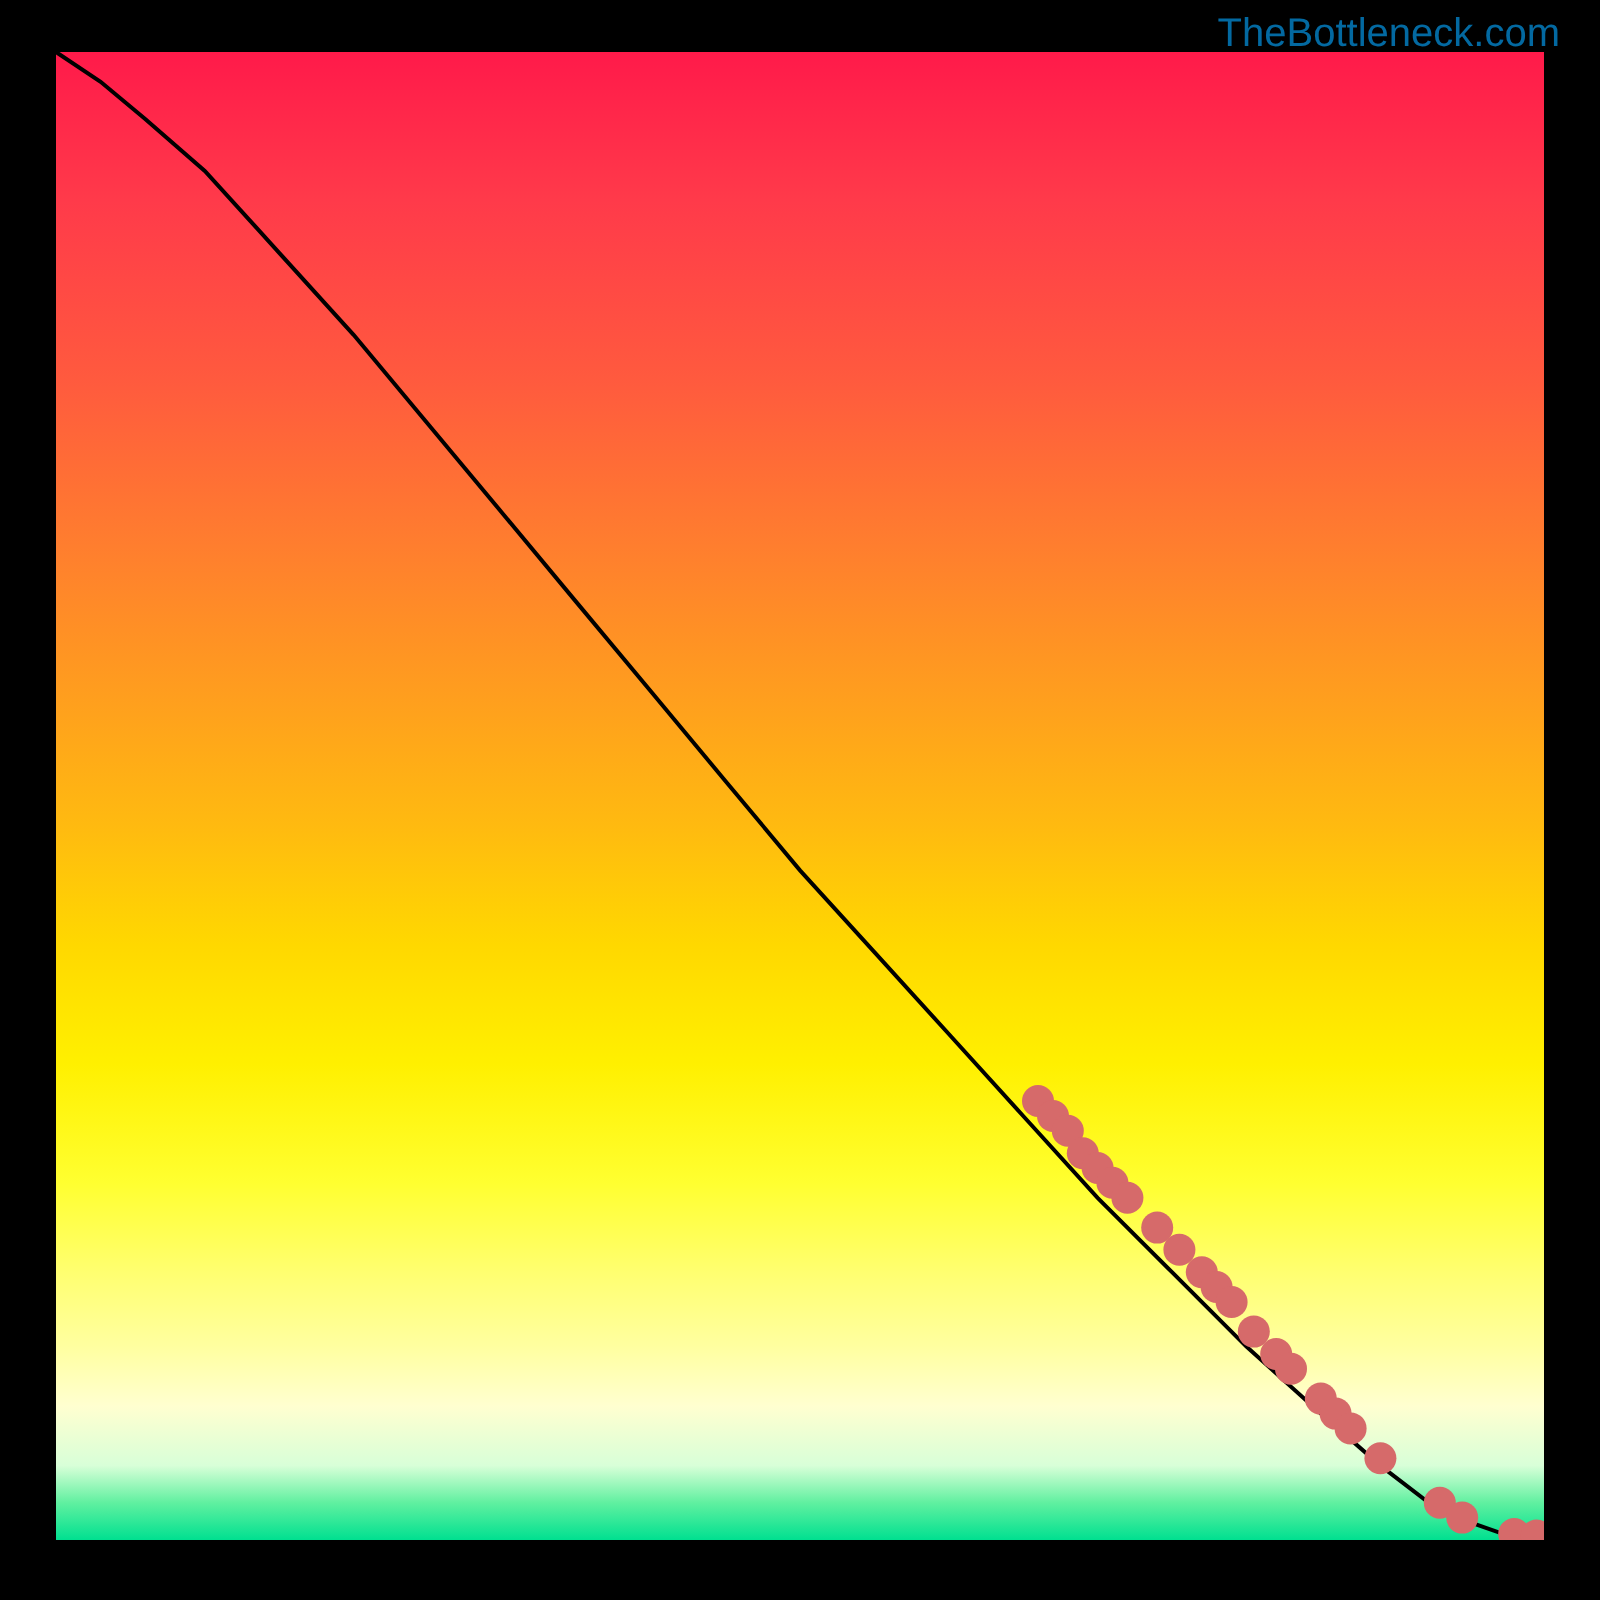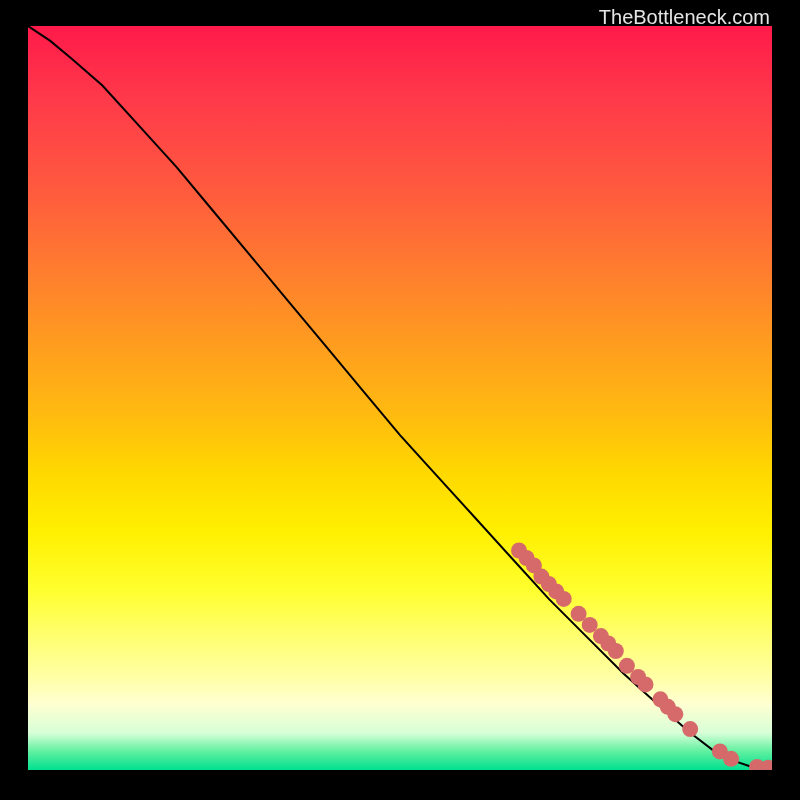--- a/index.html
+++ b/index.html
@@ -37,22 +37,22 @@
       #ffffa0 87%,
       #ffffd0 91%,
       #d8ffd8 95%,
       #60f0a0 97.5%,
       #00e090 100%
     );
   }
   .watermark {
     position: absolute;
     top: 6px;
-    right: 30px;
-    color: #e5e5e5;
+    right: 20px;
+    color: #0369a1;
     font-size: 20px;
     font-weight: normal;
   }
   svg.overlay {
     position: absolute;
     left: 28px;
     top: 26px;
     width: 744px;
     height: 744px;
   }

